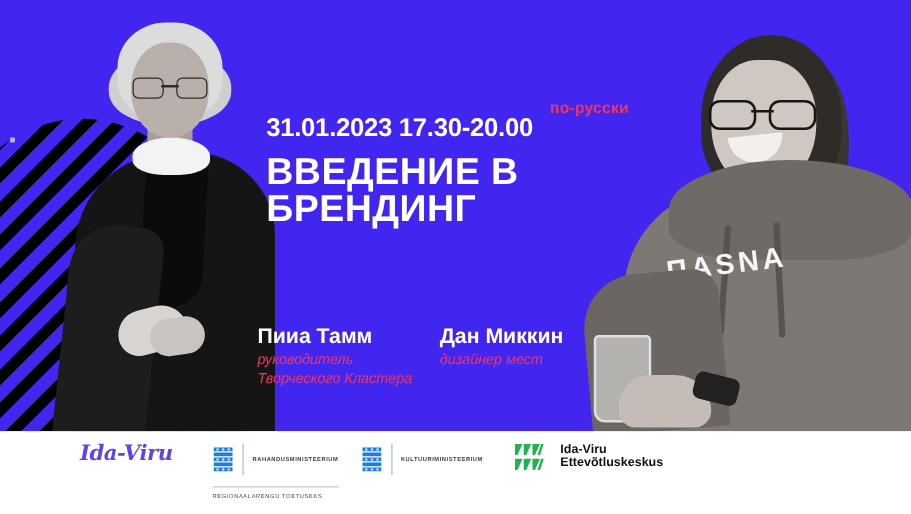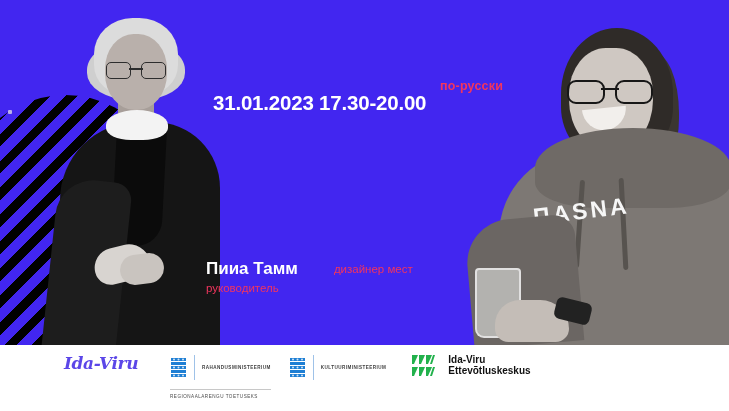--- a/index.html
+++ b/index.html
@@ -204,28 +204,28 @@
     white-space:nowrap;
   }
   .headline{
     margin-top:9px;
     color:#ffffff;font-weight:700;font-size:30px;line-height:1.0;
     letter-spacing:.4px;text-transform:uppercase;
   }
   .headline .l2{display:block;}
   .speakers{
     position:absolute;left:206px;top:260px;width:320px;z-index:6;
-    display:flex;gap:36px;
+    display:flex;gap:22px;
   }
   .spk{width:auto;}
   .spk-name{
     color:#ffffff;font-weight:700;font-size:17px;line-height:1.1;white-space:nowrap;
   }
   .spk-role{
-    color:#f2355e;font-weight:400;font-size:11.5px;line-height:1.35;margin-top:2px;
+    color:#f2355e;font-weight:400;font-size:11.5px;line-height:1.35;margin-top:2px;font-style:italic;
   }
   .spk-role .r2{display:block;}
 
   
   .footer{
     position:absolute;left:0;top:345px;width:729px;height:66px;
     background:#ffffff;
     display:flex;align-items:flex-start;
   }
   .f-inner{
@@ -311,30 +311,36 @@
       <div class="pr-arm"></div>
       <div class="pr-glass"></div>
       <div class="pr-hand"></div>
       <div class="pr-watch"></div>
     </div>
 
     <div class="lang">по-русски</div>
 
     <div class="txt">
       <div class="datetime">31.01.2023 17.30-20.00</div>
+      <div class="headline">
+        <span>ВВЕДЕНИЕ В</span>
+        <span class="l2">БРЕНДИНГ</span>
+      </div>
     </div>
 
     <div class="speakers">
       <div class="spk">
         <div class="spk-name">Пииа Тамм</div>
         <div class="spk-role">
           <span>руководитель</span>
+          <span class="r2">Творческого Кластера</span>
         </div>
       </div>
       <div class="spk">
+        <div class="spk-name">Дан Миккин</div>
         <div class="spk-role">
           <span>дизайнер мест</span>
         </div>
       </div>
     </div>
 
   </div>
 
   <div class="footer">
     <div class="f-inner">

